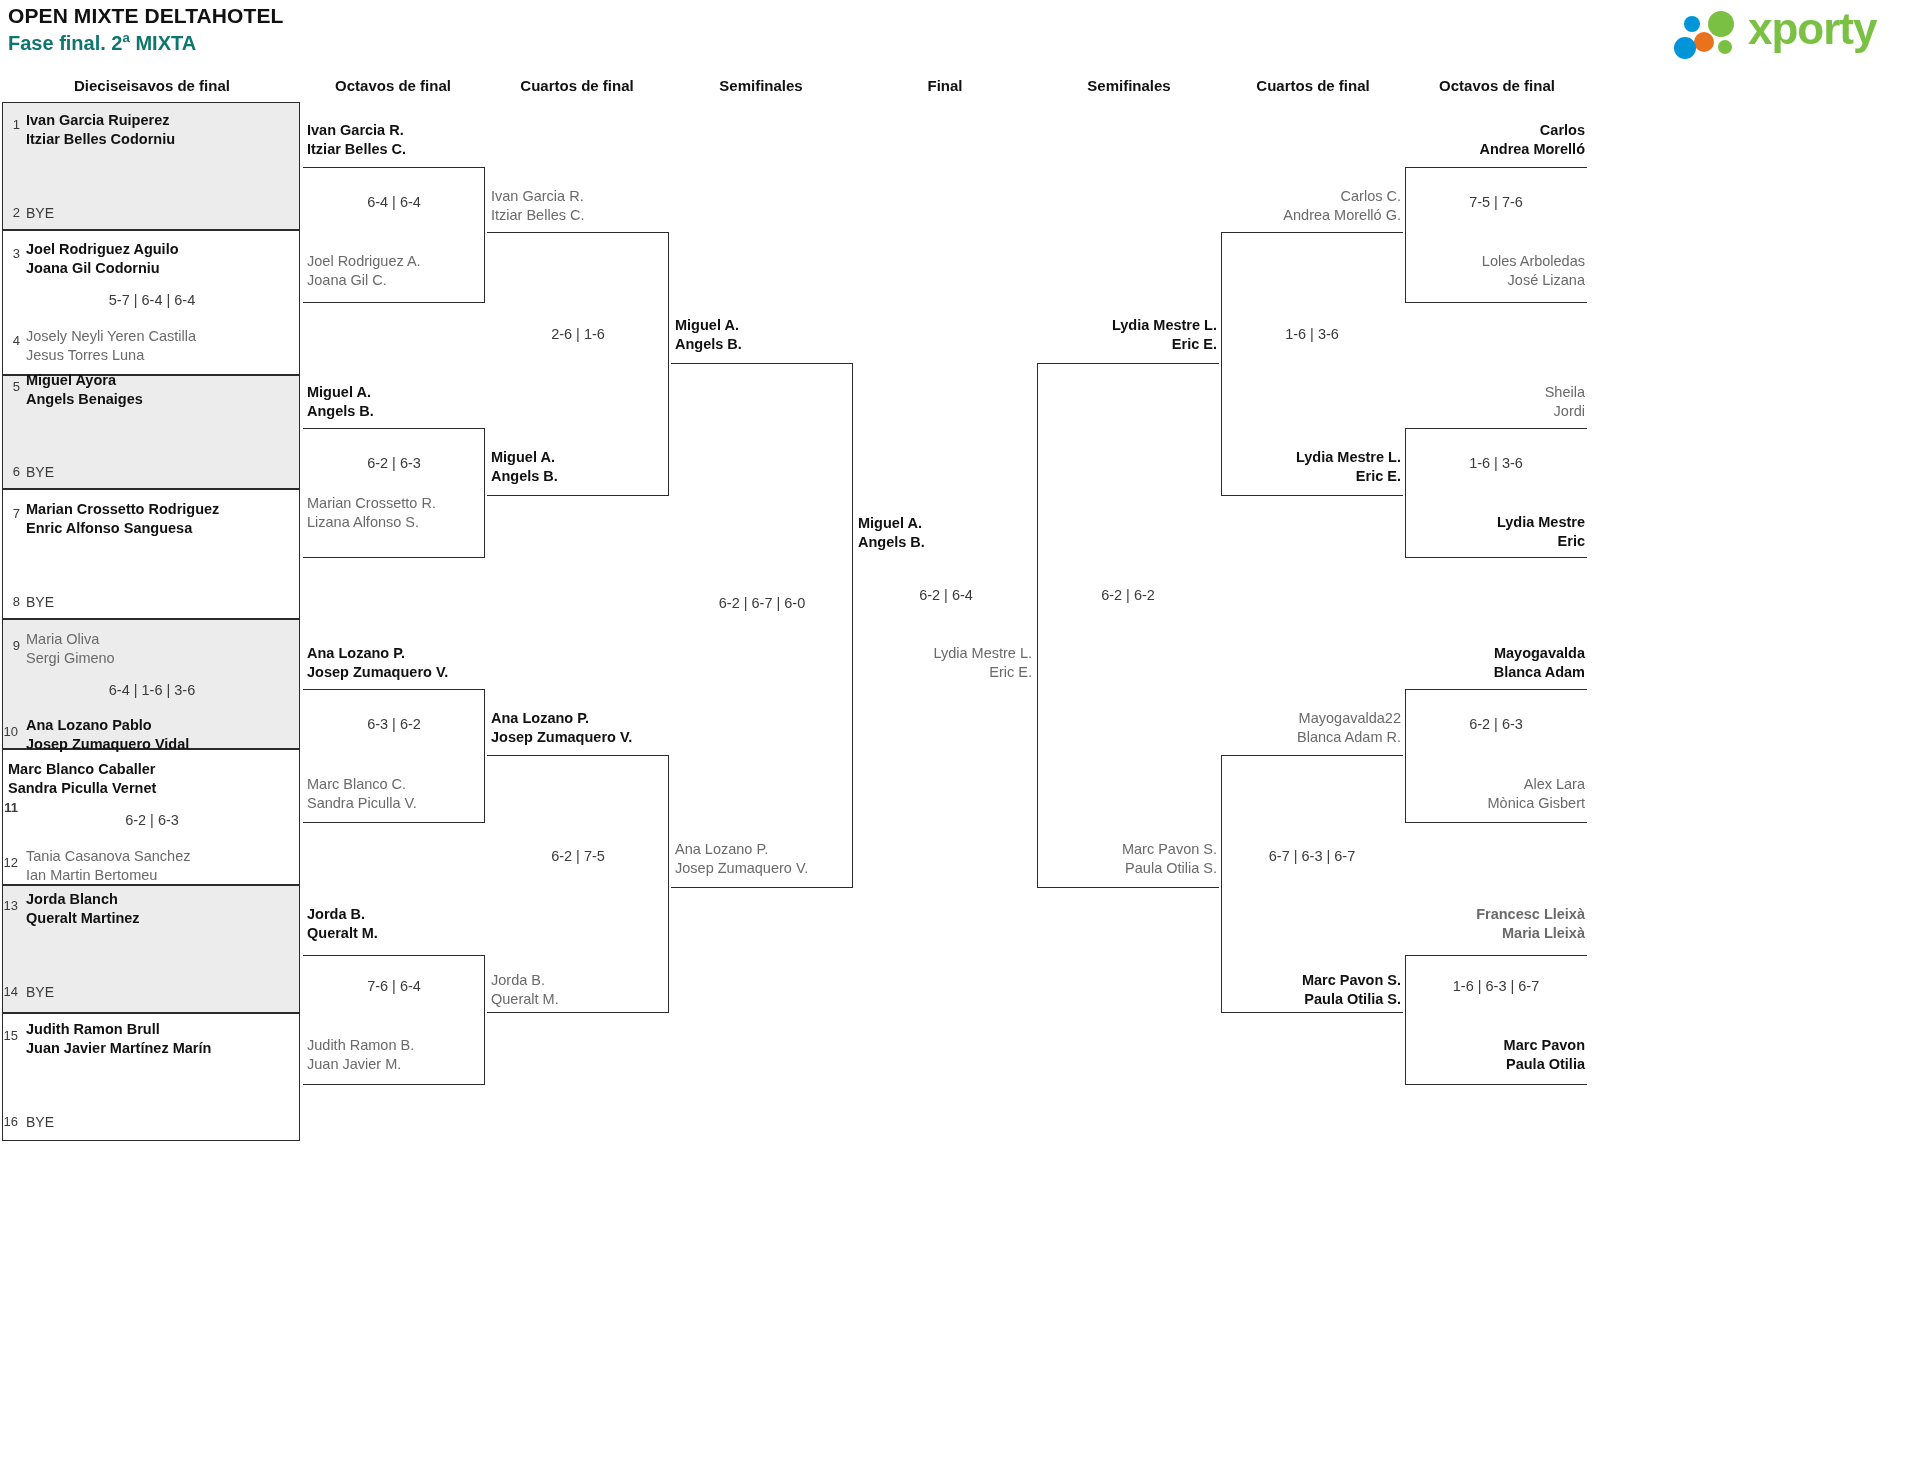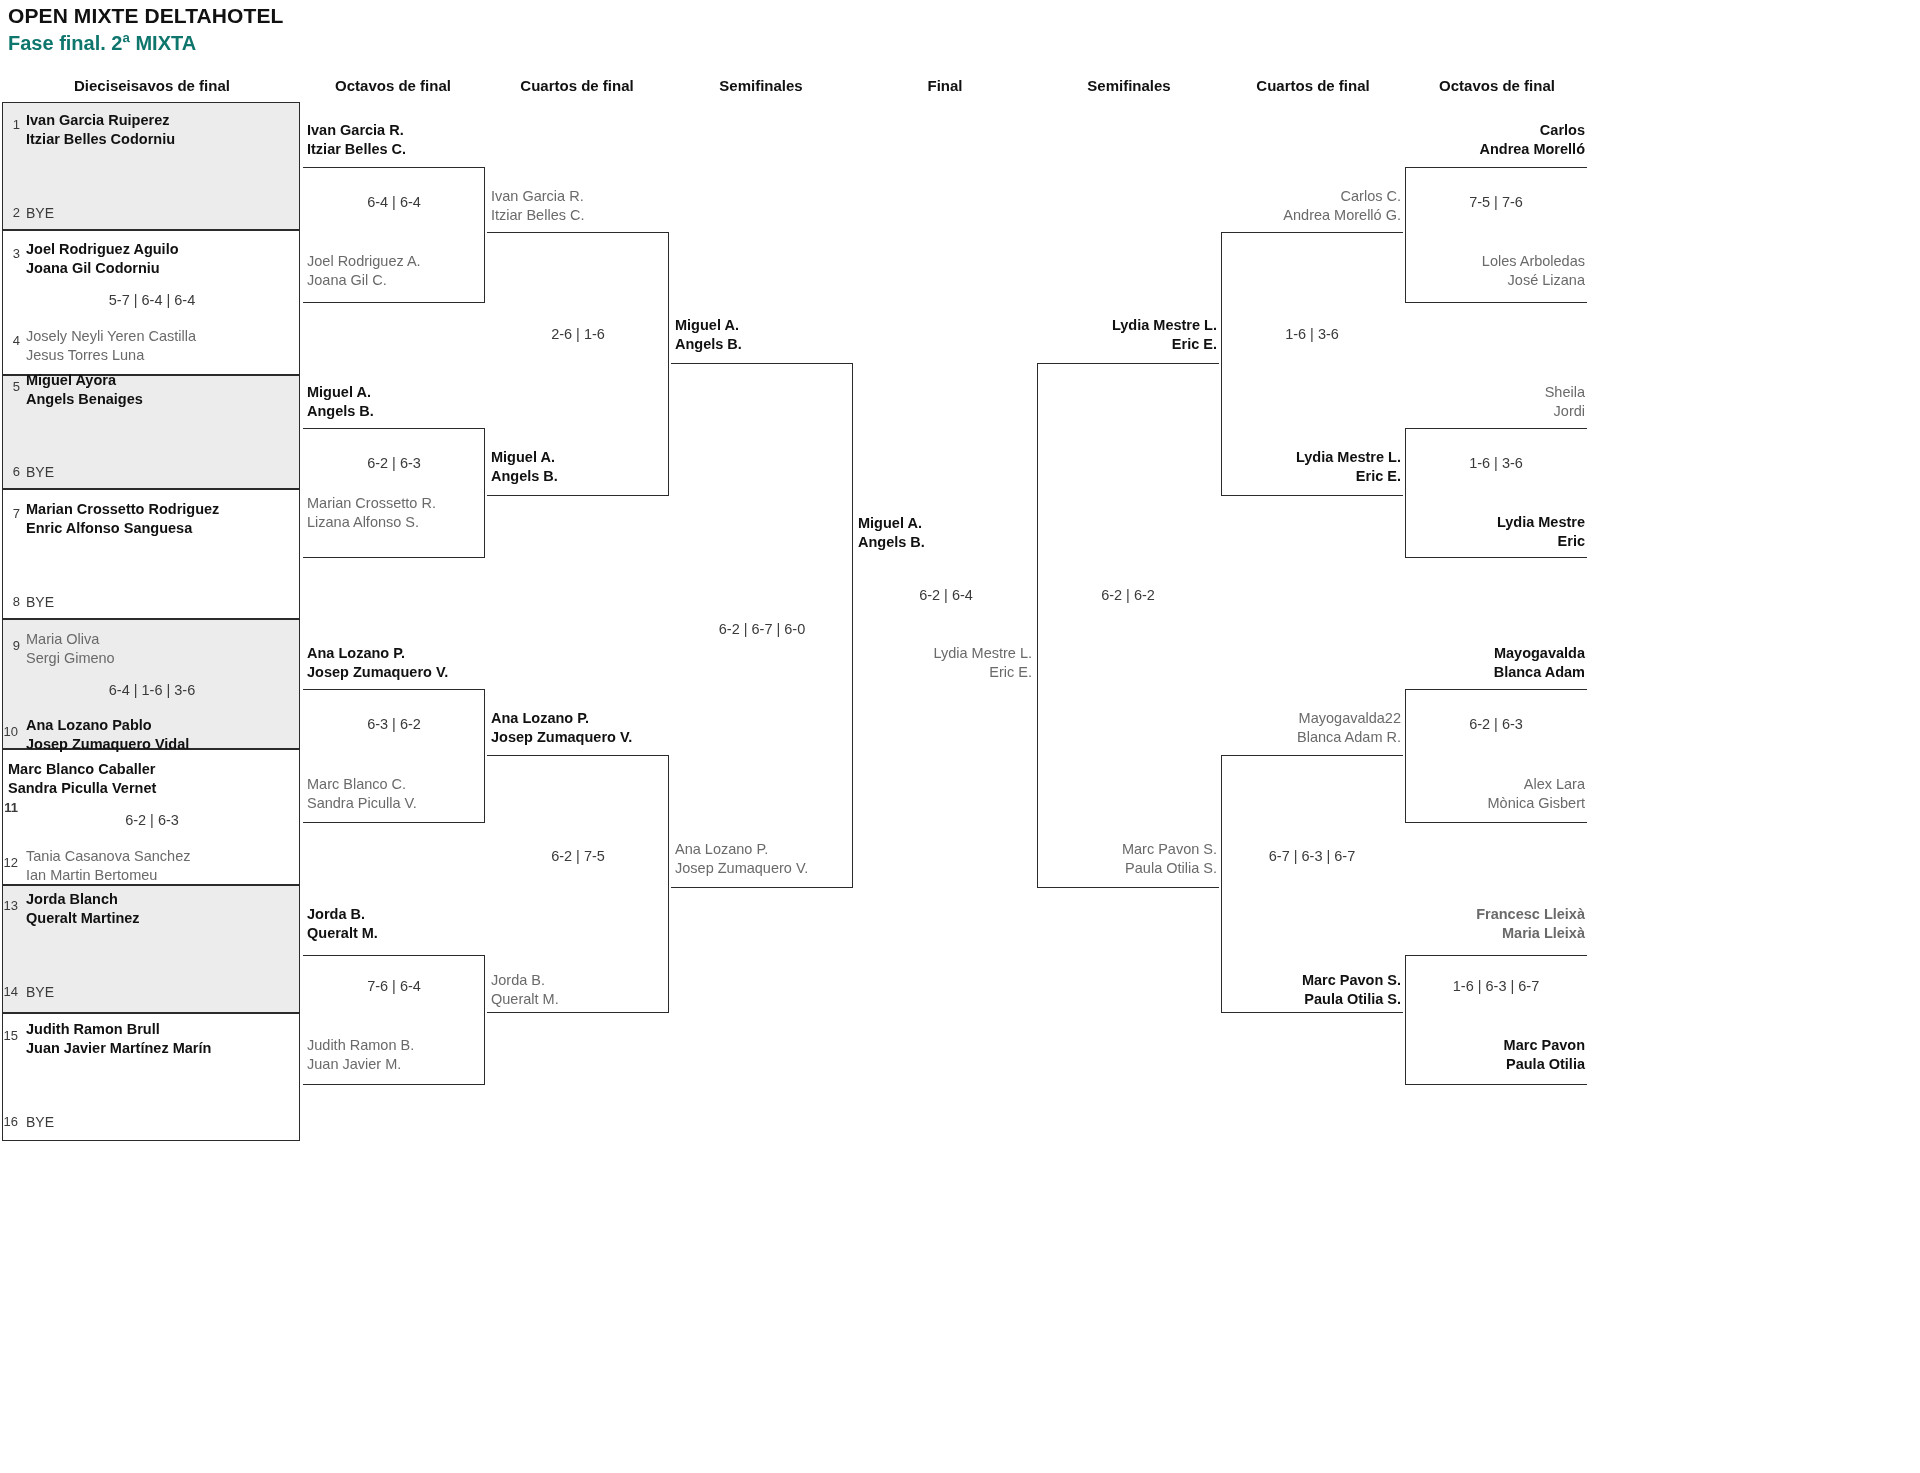--- a/index.html
+++ b/index.html
@@ -68,20 +68,28 @@
   }
 </style>
 </head>
 <body>
 
 <div id="root">
 
   <div class="hdr-title">OPEN MIXTE DELTAHOTEL</div>
   <div class="hdr-sub">Fase final. 2ª MIXTA</div>
 
+  <div class="logo">
+    <span class="dot" style="left:12px;  top:10px; width:16px; height:16px; background:#0094d9;"></span>
+    <span class="dot" style="left:36px;  top:5px;  width:26px; height:26px; background:#7ac143;"></span>
+    <span class="dot" style="left:22px;  top:26px; width:20px; height:20px; background:#e8731c;"></span>
+    <span class="dot" style="left:2px;   top:31px; width:22px; height:22px; background:#0094d9;"></span>
+    <span class="dot" style="left:46px;  top:34px; width:14px; height:14px; background:#7ac143;"></span>
+    <span class="wordmark">xporty</span>
+  </div>
 
   <div class="round-head" style="left:30px;   width:244px;">Dieciseisavos de final</div>
   <div class="round-head" style="left:300px;  width:186px;">Octavos de final</div>
   <div class="round-head" style="left:484px;  width:186px;">Cuartos de final</div>
   <div class="round-head" style="left:668px;  width:186px;">Semifinales</div>
   <div class="round-head" style="left:852px;  width:186px;">Final</div>
   <div class="round-head" style="left:1036px; width:186px;">Semifinales</div>
   <div class="round-head" style="left:1220px; width:186px;">Cuartos de final</div>
   <div class="round-head" style="left:1404px; width:186px;">Octavos de final</div>
 
@@ -174,21 +182,21 @@
   <div class="team lose" style="left:491px; top:971px;"><span>Jorda B.</span><br><span>Queralt M.</span></div>
 
   <div class="score" style="left:487px; top:326px; width:182px;">2-6 | 1-6</div>
   <div class="score" style="left:487px; top:848px; width:182px;">6-2 | 7-5</div>
 
   <div class="connector" style="left:671px; top:363px; width:182px; height:525px; border-left:none;"></div>
 
   <div class="team win" style="left:675px; top:316px;"><span>Miguel A.</span><br><span>Angels B.</span></div>
   <div class="team lose" style="left:675px; top:840px;"><span>Ana Lozano P.</span><br><span>Josep Zumaquero V.</span></div>
 
-  <div class="score" style="left:671px; top:621px; width:182px;text-align:center;">6-2 | 6-7 | 6-0</div>
+  <div class="score" style="left:671px; top:595px; width:182px;text-align:center;">6-2 | 6-7 | 6-0</div>
 
   <div class="team win" style="left:858px; top:514px;"><span>Miguel A.</span><br><span>Angels B.</span></div>
   <div class="team lose ra" style="left:858px; top:644px; width:174px;"><span>Lydia Mestre L.</span><br><span>Eric E.</span></div>
 
   <div class="score" style="left:855px; top:587px; width:182px;">6-2 | 6-4</div>
 
   <div class="connector" style="left:1037px; top:363px; width:182px; height:525px; border-right:none;"></div>
 
   <div class="team win ra" style="left:1039px; top:316px; width:178px;"><span>Lydia Mestre L.</span><br><span>Eric E.</span></div>
   <div class="team lose ra" style="left:1039px; top:840px; width:178px;"><span>Marc Pavon S.</span><br><span>Paula Otilia S.</span></div>

